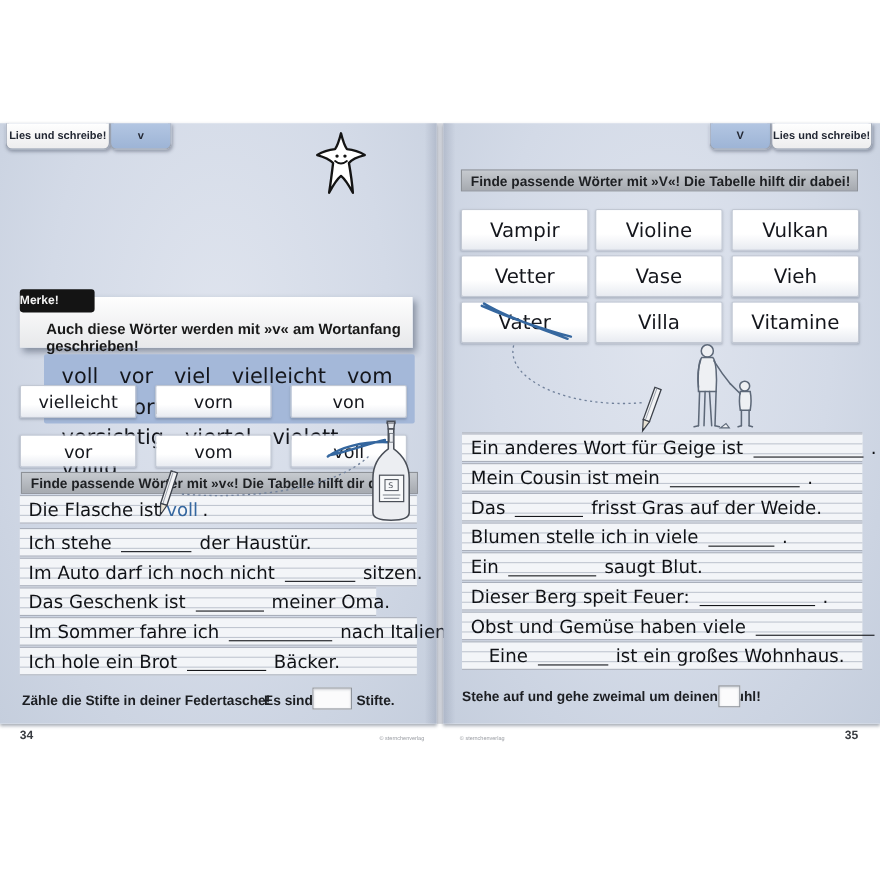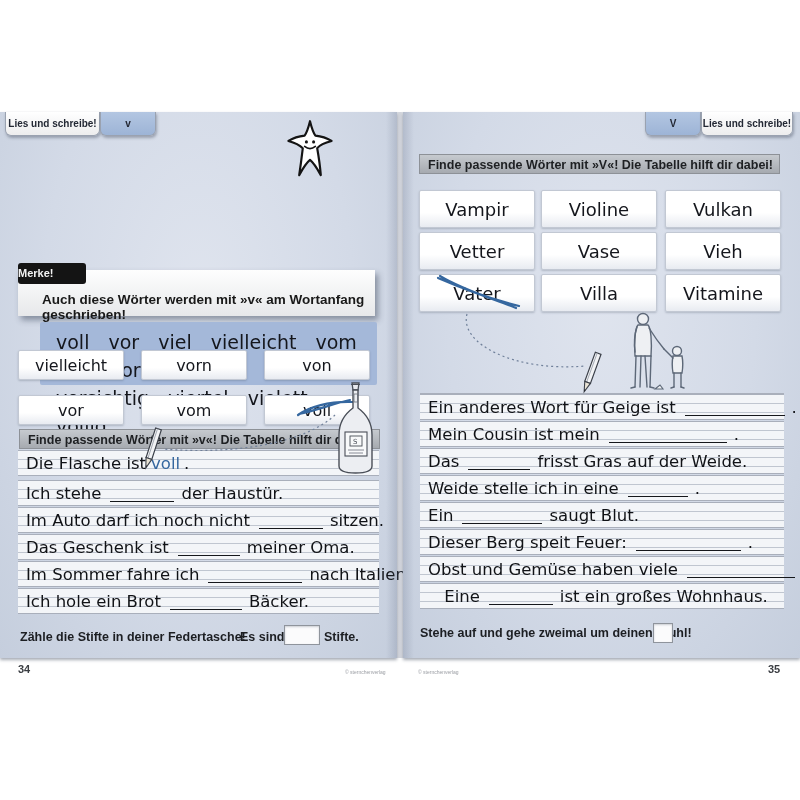--- a/index.html
+++ b/index.html
@@ -144,21 +144,21 @@
 
   <div class="band" style="left:18px;top:338px;width:361px;">
     <span class="pre">Die Flasche ist</span><span class="ans">voll</span><span class="post">.</span>
   </div>
   <div class="band" style="left:18px;top:368px;width:361px;">
     <span class="pre">Ich stehe</span><span class="blank" style="width:64px;"></span><span class="post">der Haustür.</span>
   </div>
   <div class="band" style="left:18px;top:395px;width:361px;">
     <span class="pre">Im Auto darf ich noch nicht</span><span class="blank" style="width:64px;"></span><span class="post">sitzen.</span>
   </div>
-  <div class="band" style="left:18px;top:422px;width:361px;">
+  <div class="band" style="left:18px;top:422px;width:324px;">
     <span class="pre">Das Geschenk ist</span><span class="blank" style="width:62px;"></span><span class="post">meiner Oma.</span>
   </div>
   <div class="band" style="left:18px;top:449px;width:361px;">
     <span class="pre">Im Sommer fahre ich</span><span class="blank" style="width:94px;"></span><span class="post">nach Italien.</span>
   </div>
   <div class="band" style="left:18px;top:476px;width:361px;">
     <span class="pre">Ich hole ein Brot</span><span class="blank" style="width:72px;"></span><span class="post">Bäcker.</span>
   </div>
 
   <div class="ftask" style="left:20px;top:518px;">Zähle die Stifte in deiner Federtasche!</div>
@@ -226,21 +226,21 @@
   <div class="band" style="left:17px;top:309px;width:364px;">
     <span class="pre">Mein Cousin ist mein</span><span class="blank" style="width:118px;"></span><span class="post">.</span>
   </div>
   <div class="band" style="left:17px;top:282px;width:364px;">
     <span class="pre">Ein anderes Wort für Geige ist</span><span class="blank" style="width:100px;"></span><span class="post">.</span>
   </div>
   <div class="band" style="left:17px;top:336px;width:364px;">
     <span class="pre">Das</span><span class="blank" style="width:62px;"></span><span class="post">frisst Gras auf der Weide.</span>
   </div>
   <div class="band" style="left:17px;top:363px;width:364px;">
-    <span class="pre">Weide stelle ich in eine</span><span class="blank" style="width:60px;"></span><span class="post">.</span>
+    <span class="pre">Blumen stelle ich in viele</span><span class="blank" style="width:60px;"></span><span class="post">.</span>
   </div>
   <div class="band" style="left:17px;top:390px;width:364px;">
     <span class="pre">Ein</span><span class="blank" style="width:80px;"></span><span class="post">saugt Blut.</span>
   </div>
   <div class="band" style="left:17px;top:417px;width:364px;">
     <span class="pre">Dieser Berg speit Feuer:</span><span class="blank" style="width:105px;"></span><span class="post">.</span>
   </div>
   <div class="band" style="left:17px;top:444px;width:364px;">
     <span class="pre">Obst und Gemüse haben viele</span><span class="blank" style="width:108px;"></span>
   </div>

